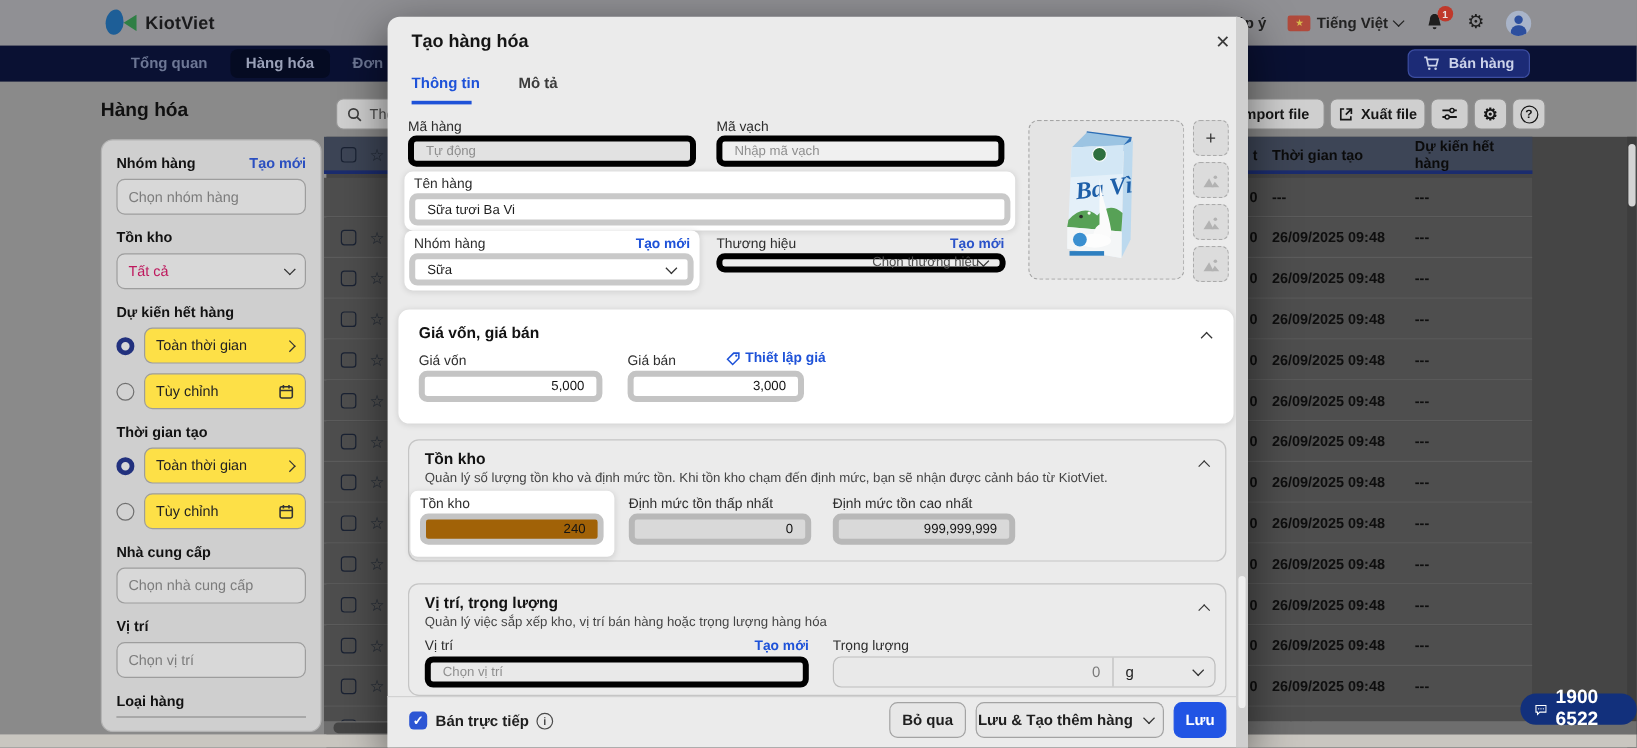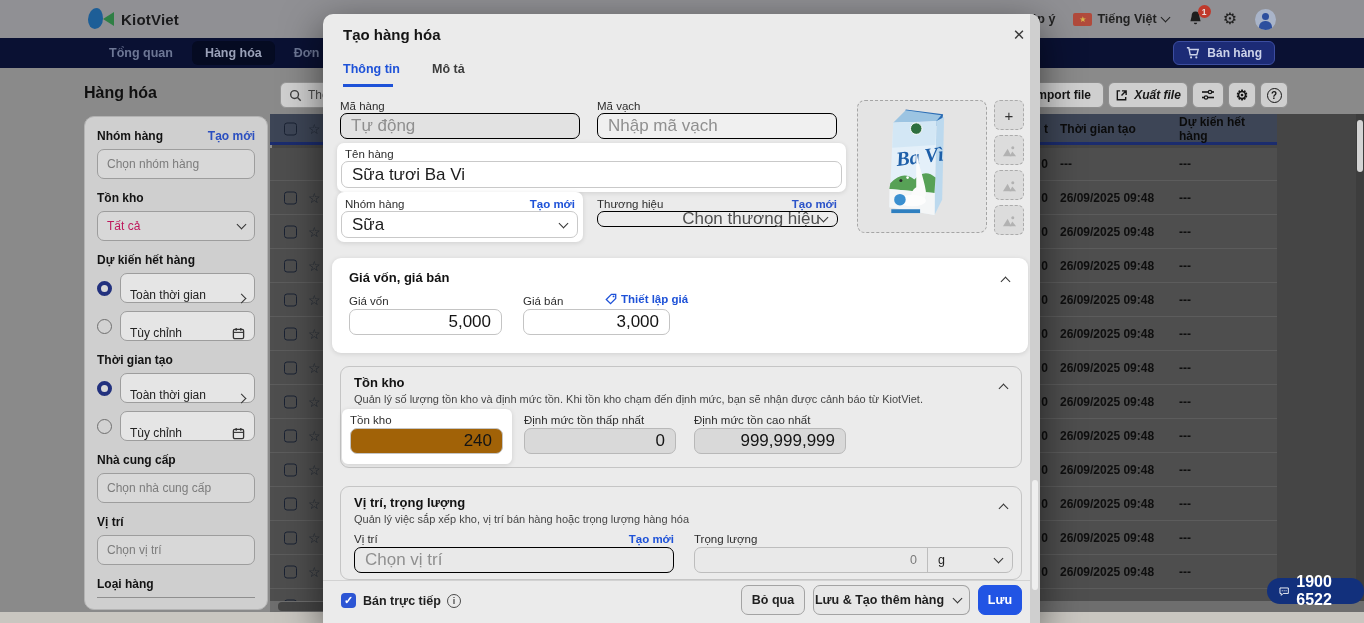--- a/index.html
+++ b/index.html
@@ -49,22 +49,22 @@
   .f-label { font-size:12px; font-weight:700; color:#121212; }
   .f-link { font-size:12px; font-weight:700; color:#2b4fc0; }
   .f-input { height:30px; border:1px solid #9d9d9d; border-radius:7px; background:#d8d8d8;
              display:flex; align-items:center; padding:0 9px; font-size:12px; color:#7c7c7c;
              margin-bottom:12px; justify-content:space-between; }
   .f-input .val { color:#be185d; }
   .radio-row { display:flex; align-items:center; gap:8px; margin-bottom:8px; }
   .radio { width:15px; height:15px; border-radius:50%; flex:none; }
   .radio.on  { border:4.5px solid #22317e; background:#d8d8d8; }
   .radio.off { border:1.5px solid #6f6f6f; background:#d2d2d2; }
-  .radio-box { flex:1; height:30px; border:1px solid #9d9d9d; border-radius:7px; background:#e5e5e5;
-               display:flex; align-items:flex-end; justify-content:space-between; padding:0 9px;
+  .radio-box { flex:1; height:30px; border:1px solid #9d9d9d; border-radius:7px; background:#fde047;
+               display:flex; align-items:center; justify-content:space-between; padding:0 9px;
                font-size:12px; color:#222; }
   .divider { border-top:1px solid #8f8f8f; margin-top:6px; }
 
   
   .chev { display:inline-block; width:7px; height:7px; border-right:1.8px solid #333; border-bottom:1.8px solid #333; }
   .chev.down  { transform:rotate(45deg); margin-top:-3px; }
   .chev.right { transform:rotate(-45deg); }
   .chev.up    { transform:rotate(-135deg); margin-top:4px; }
 
   
@@ -109,22 +109,22 @@
   .m-tab { top:48px; font-size:12.5px; font-weight:700; }
   .m-tab.active { left:20px; color:#1e52d8; }
   .m-tab.idle { left:85px; color:#3c3c3c;margin-left:24px; }
   .m-tab-line { left:20px; top:70px; width:50px; height:2.5px; background:#1e52d8; }
   .m-scroll-track { left:707px; top:0; width:10px; height:609px; background:#cfcfcf; border-radius:0 10px 0 0; }
   .m-scroll-thumb { left:709px; top:466px; width:6px; height:110px; background:#efefef; border-radius:3px; }
 
   .m-label { font-size:11.5px; color:#2e2e2e; }
   .m-link  { font-size:11.5px; font-weight:700; color:#2b53c9; }
   .m-link.bright { color:#1e52d8; }
-  .m-input { border:1px solid #000000; border-radius:7px; display:flex; align-items:center;
-             padding:0 10px; font-size:17px; }
+  .m-input { border:5px solid #000000; border-radius:7px; display:flex; align-items:center;
+             padding:0 10px; font-size:11px; }
   .ph  { color:#8f8f8f; }
   .val { color:#1c1c1c; }
   .num { justify-content:flex-end; color:#141414; }
   .dis { background:#d9d9d9; border-color:#b8b8b8; }
 
   .spotlight { background:#fff; border-radius:7px; box-shadow:0 1px 5px rgba(0,0,0,.12); }
   .panel { border:1px solid #c5c5c5; border-radius:9px; }
   .panel-title { font-size:13px; font-weight:800; color:#121212; }
   .panel-desc { font-size:11px; color:#454545; }
 
@@ -281,21 +281,21 @@
   <div class="abs search-box">
     <svg width="13" height="13" viewBox="0 0 14 14">
       <circle cx="6" cy="6" r="4.2" fill="none" stroke="#3e3e3e" stroke-width="1.5"></circle>
       <line x1="9.2" y1="9.2" x2="12.6" y2="12.6" stroke="#3e3e3e" stroke-width="1.5"></line>
     </svg>
     <span>The</span>
   </div>
   <div class="tool-btn" style="left:988px; width:116px;">
     <span style="position:absolute; left:44px;">Import file</span>
   </div>
-  <div class="tool-btn" style="left:1108px; width:80px;font-style:italic;">
+  <div class="tool-btn" style="left:1108px; width:80px;">
     <svg width="13" height="13" viewBox="0 0 14 14">
       <path d="M5.5 2 H2.5 V11.5 H11.5 V8.5" fill="none" stroke="#161616" stroke-width="1.5"></path>
       <path d="M7.5 2 H12 V6.5 M12 2 L7 7" fill="none" stroke="#161616" stroke-width="1.5"></path>
     </svg>
     <span>Xuất file</span>
   </div>
   <div class="tool-btn" style="left:1192px; width:32px;">
     <svg width="14" height="12" viewBox="0 0 14 12">
       <line x1="1" y1="3" x2="13" y2="3" stroke="#161616" stroke-width="1.6"></line>
       <line x1="1" y1="8.5" x2="13" y2="8.5" stroke="#161616" stroke-width="1.6"></line>

